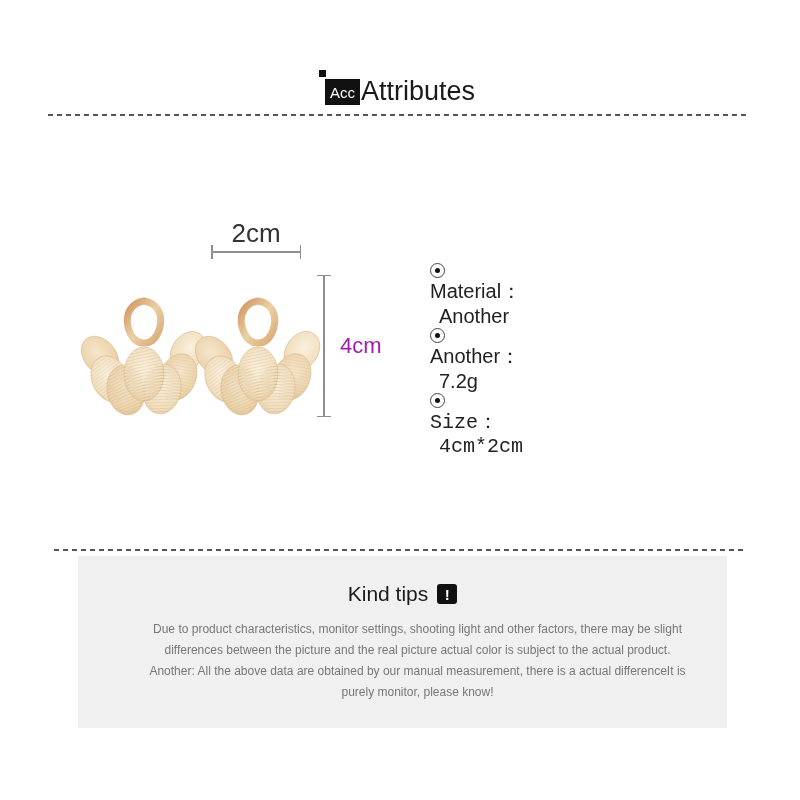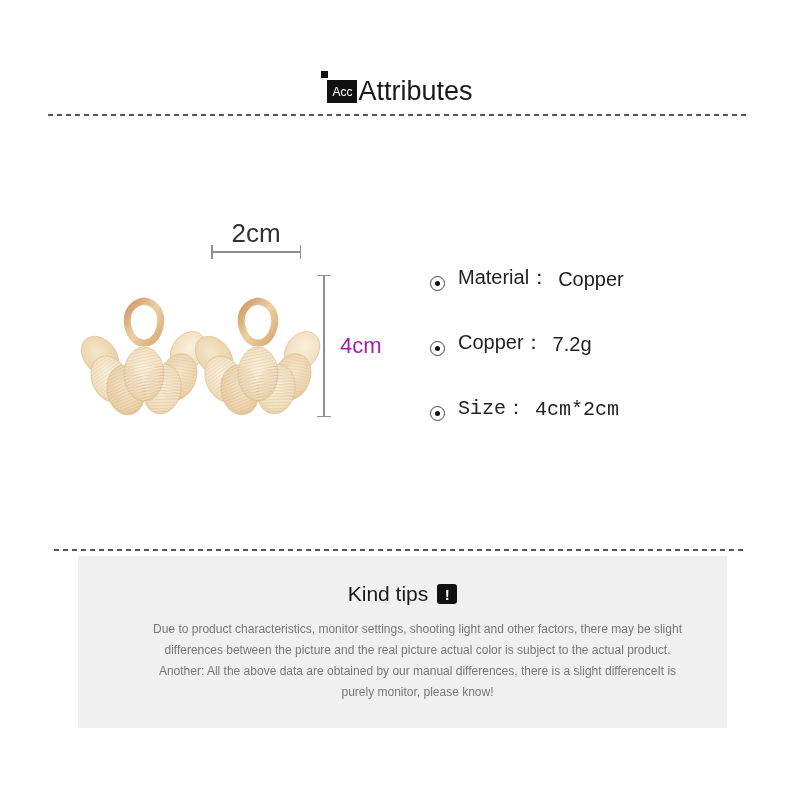--- a/index.html
+++ b/index.html
@@ -7,21 +7,21 @@
     position:relative; width:800px; height:800px; margin:0 auto;
     background:#ffffff; overflow:hidden;
     font-family:"Liberation Sans", sans-serif;
   }
 
   
   .header { position:absolute; top:76px; left:0; right:0;
     display:flex; justify-content:center; align-items:center; }
   .badge-wrap { position:relative; display:inline-block; }
   .badge { display:inline-block; background:#111; color:#fff;
-    font-size:12px; line-height:1; padding:6px 5px 5px 5px; }
+    font-size:15px; line-height:1; padding:6px 5px 5px 5px; }
   .badge-dot { position:absolute; top:-9px; left:-6px; width:7px; height:7px; background:#111; }
   .header-title { font-size:27px; color:#1a1a1a; font-weight:500; margin-left:1px; }
 
   
   .dash { position:absolute; height:2px;
     background:repeating-linear-gradient(90deg,#555 0 5px,transparent 5px 9px); }
   .dash-top { top:114px; left:48px; width:700px; }
   .dash-bottom { top:549px; left:54px; width:690px; }
 
   
@@ -38,21 +38,21 @@
   .measure-v .bar { position:absolute; top:0; bottom:0; left:6.3px; width:1.4px; background:#8f8f8f; }
 
   .label-2cm { position:absolute; left:211px; top:218px; width:90px;
     text-align:center; font-size:26px; color:#333; }
   .label-4cm { position:absolute; left:340px; top:333px; font-size:22px; color:#a21caf; }
 
   .earrings-svg { position:absolute; left:80px; top:294px; }
 
   
   .attr-row { position:absolute; left:430px; height:28px;
-    display:flex; align-items:flex-end; font-size:20px; color:#222; }
+    display:flex; align-items:flex-start; font-size:20px; color:#222;flex-direction:column; }
   .attr-row-1 { top:263px; } .attr-row-2 { top:328px; } .attr-row-3 { top:393px;font-family:Liberation Mono, monospace; }
   .bullet { width:15px; height:15px; border:1.6px solid #444; border-radius:50%;
     display:inline-flex; align-items:center; justify-content:center;
     margin-right:13px; flex:0 0 auto; box-sizing:border-box; }
   .bullet::after { content:''; width:5px; height:5px; background:#111; border-radius:50%; }
   .attr-value { margin-left:9px; }
 
   
   .tips-box { position:absolute; left:78px; top:556px; width:649px; height:172px;
     background:#f0f0f0; text-align:center; }
@@ -126,41 +126,41 @@
   </div>
 
   <div class="measure-v">
     <div class="bar"></div>
   </div>
   <div class="label-4cm">4cm</div>
 
   <div class="attr-row attr-row-1">
     <span class="bullet"></span>
     <span class="attr-label">Material：</span>
-    <span class="attr-value">Copper</span>
+    <span class="attr-value">Another</span>
   </div>
   <div class="attr-row attr-row-2">
     <span class="bullet"></span>
-    <span class="attr-label">Copper：</span>
+    <span class="attr-label">Another：</span>
     <span class="attr-value">7.2g</span>
   </div>
   <div class="attr-row attr-row-3">
     <span class="bullet"></span>
     <span class="attr-label">Size：</span>
     <span class="attr-value">4cm*2cm</span>
   </div>
 
   <div class="dash dash-bottom"></div>
 
   <div class="tips-box">
     <div class="tips-title-row">
       <span>Kind tips</span>
       <span class="tips-icon">!</span>
     </div>
     <div class="tips-body">
       <div class="tips-line">Due to product characteristics, monitor settings, shooting light and other factors, there may be slight</div>
       <div class="tips-line">differences between the picture and the real picture actual color is subject to the actual product.</div>
-      <div class="tips-line">Another: All the above data are obtained by our manual differences, there is a slight differenceIt is</div>
+      <div class="tips-line">Another: All the above data are obtained by our manual measurement, there is a actual differenceIt is</div>
       <div class="tips-line">purely monitor, please know!</div>
     </div>
   </div>
 
 </div>
 
 </body></html>

